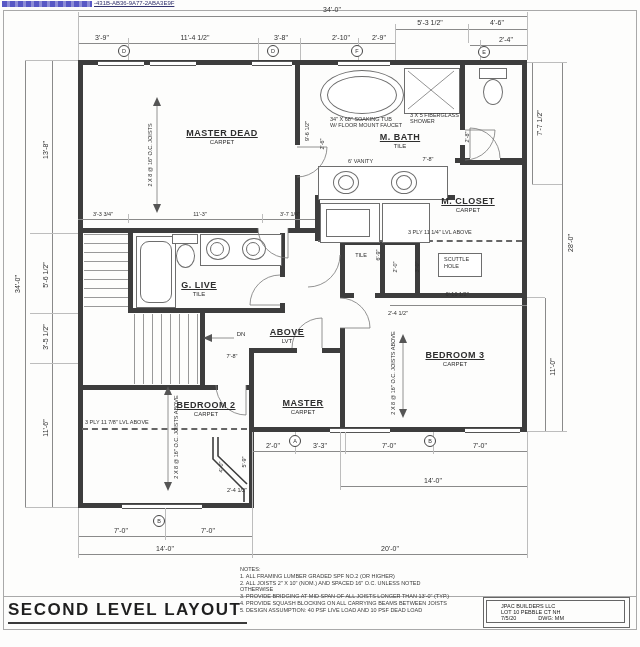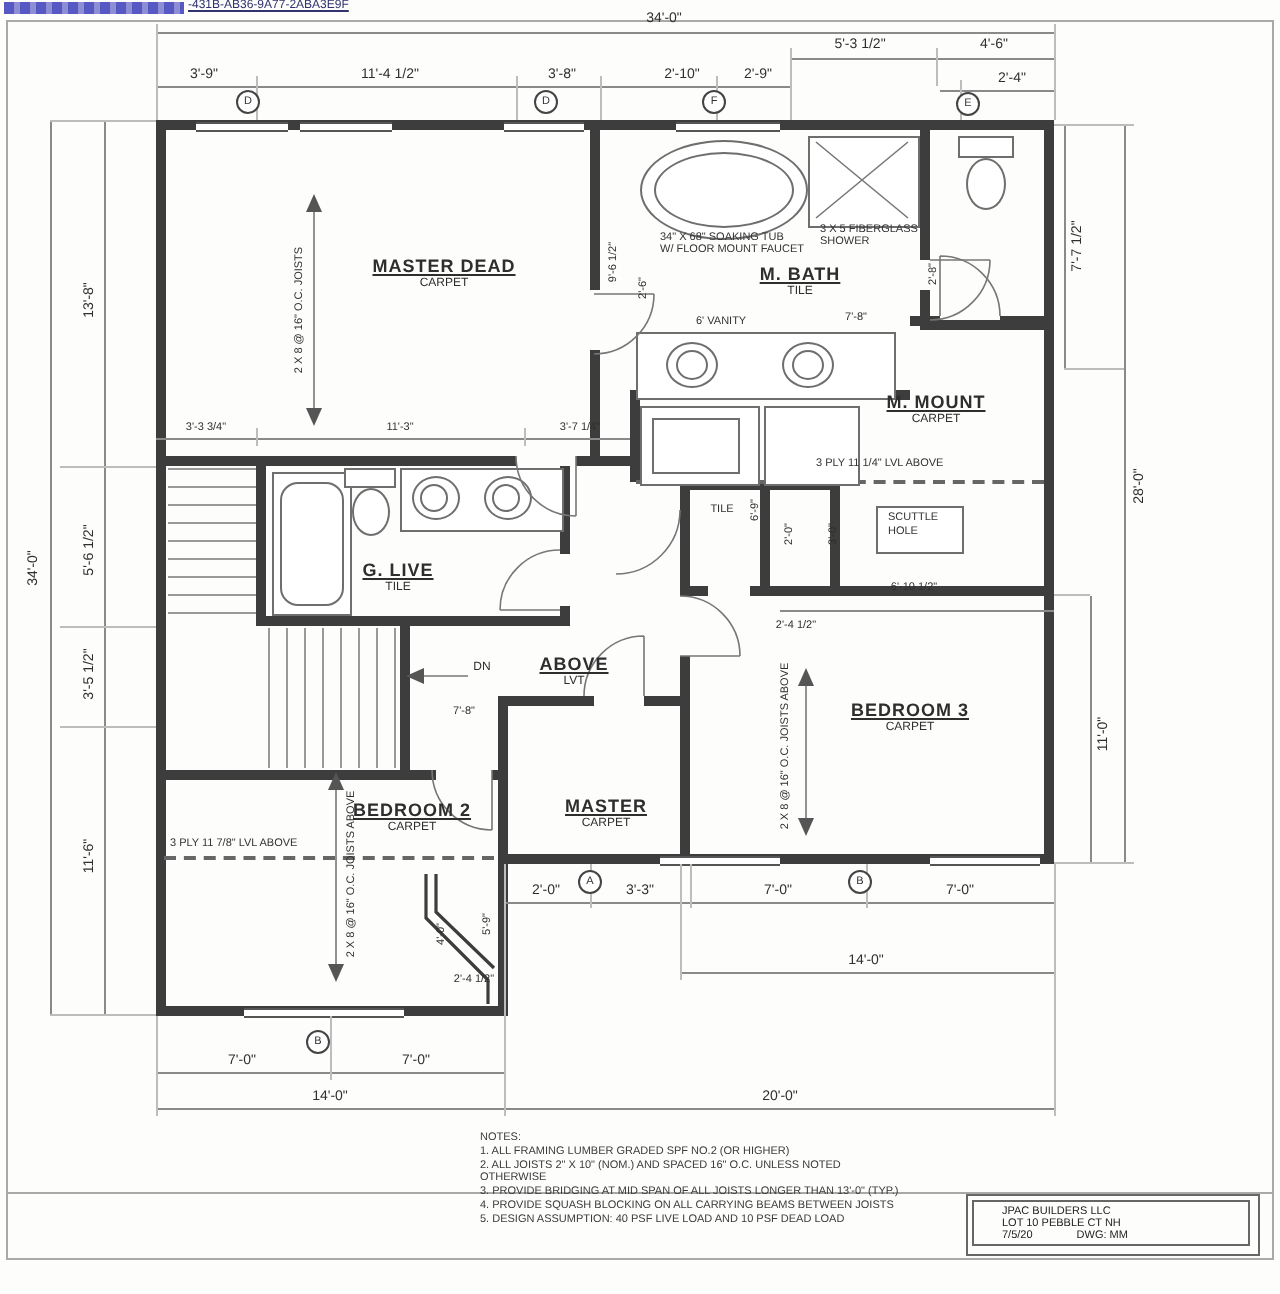--- a/index.html
+++ b/index.html
@@ -149,21 +149,21 @@
 
   <div class="rm" style="left:222px;top:128px">
     <div class="nm">MASTER DEAD</div>
     <div class="fin">CARPET</div>
   </div>
   <div class="rm" style="left:400px;top:132px">
     <div class="nm">M. BATH</div>
     <div class="fin">TILE</div>
   </div>
   <div class="rm" style="left:468px;top:196px">
-    <div class="nm">M. MOUNT</div>
+    <div class="nm">M. CLOSET</div>
     <div class="fin">CARPET</div>
   </div>
   <div class="rm" style="left:199px;top:280px">
     <div class="nm">G. LIVE</div>
     <div class="fin">TILE</div>
   </div>
   <div class="rm" style="left:287px;top:327px">
     <div class="nm">ABOVE</div>
     <div class="fin">LVT</div>
   </div>
@@ -284,20 +284,21 @@
   <div class="dt tiny" style="left:237px;top:487px">2'-4 1/2"</div>
 
   <div class="circ" style="left:118px;top:45px">D</div>
   <div class="circ" style="left:267px;top:45px">D</div>
   <div class="circ" style="left:351px;top:45px">F</div>
   <div class="circ" style="left:478px;top:46px">E</div>
   <div class="circ" style="left:153px;top:515px">B</div>
   <div class="circ" style="left:289px;top:435px">A</div>
   <div class="circ" style="left:424px;top:435px">B</div>
 
+  <div id="sheet-title">SECOND LEVEL LAYOUT</div>
   <div id="notes">
     <div>NOTES:</div>
     <div>1. ALL FRAMING LUMBER GRADED SPF NO.2 (OR HIGHER)</div>
     <div>2. ALL JOISTS 2" X 10" (NOM.) AND SPACED 16" O.C. UNLESS NOTED OTHERWISE</div>
     <div>3. PROVIDE BRIDGING AT MID SPAN OF ALL JOISTS LONGER THAN 13'-0" (TYP.)</div>
     <div>4. PROVIDE SQUASH BLOCKING ON ALL CARRYING BEAMS BETWEEN JOISTS</div>
     <div>5. DESIGN ASSUMPTION: 40 PSF LIVE LOAD AND 10 PSF DEAD LOAD</div>
   </div>
   <div id="tblock">
     <div id="tblock-inner">

